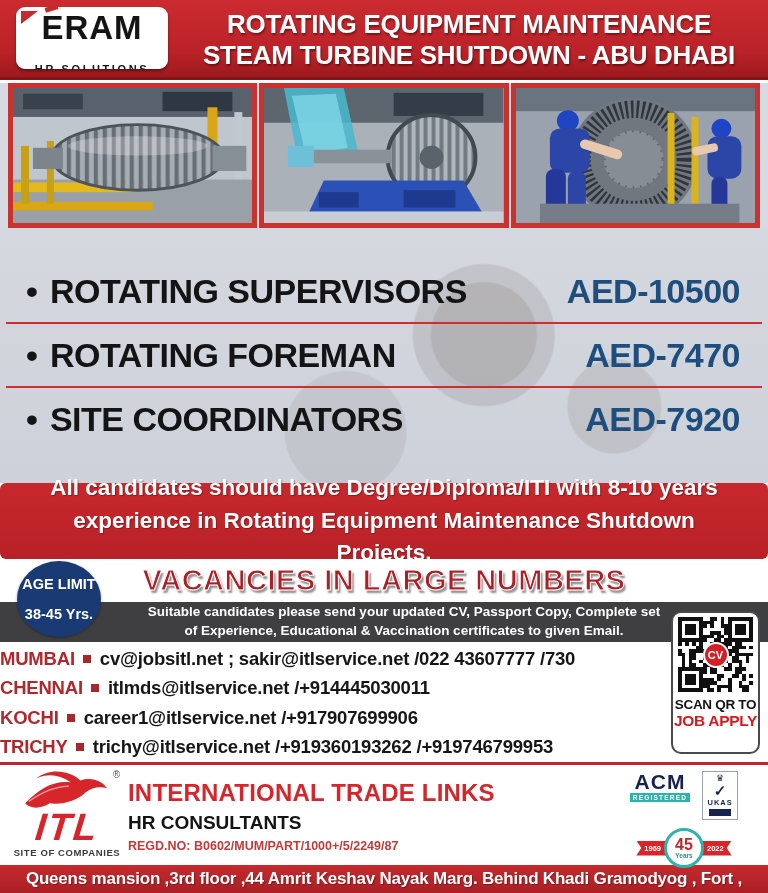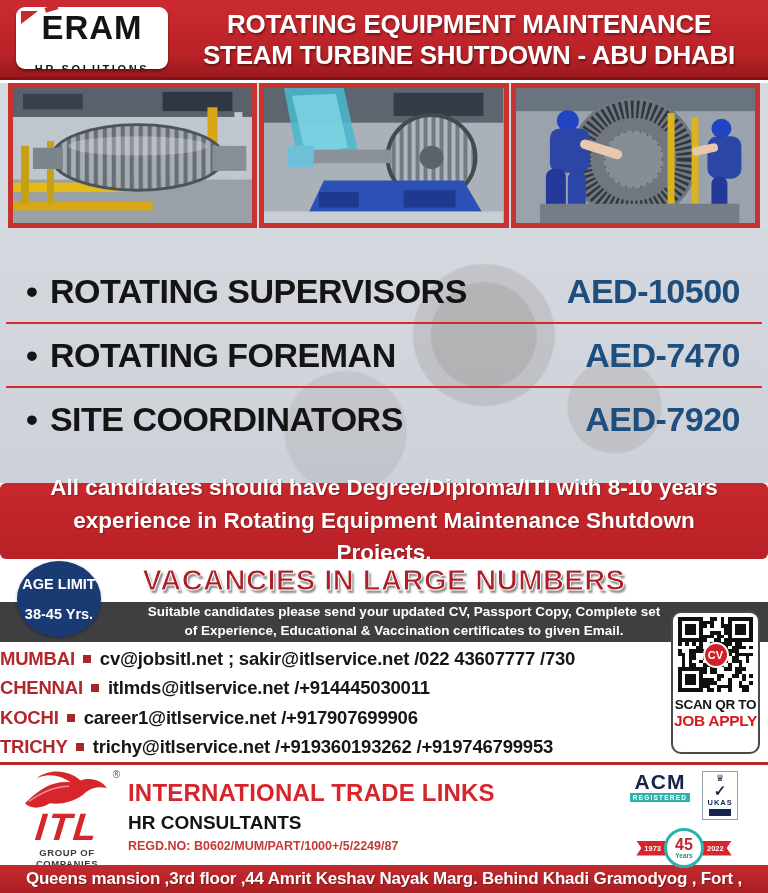--- a/index.html
+++ b/index.html
@@ -764,42 +764,42 @@
   <div class="footer">
     <div class="itl-logo">
       <div class="itl-eagle">
         <svg viewBox="0 0 100 44" width="100" height="42">
           <path d="M6 36 C22 20 36 12 54 14 C42 6 30 4 18 10 C32 -2 54 2 64 12 C76 8 86 12 92 20 C82 18 76 20 70 24 C62 32 46 38 32 36 C22 42 12 42 6 36 Z" fill="#d6252b"></path>
           <path d="M10 34 C24 24 38 18 52 18" stroke="#fff" stroke-width="1.5" fill="none" opacity="0.5"></path>
         </svg>
         <span class="itl-reg">®</span>
       </div>
       <div class="itl-text">ITL</div>
-      <div class="itl-sub">GROUP OF COMPANIES</div>
+      <div class="itl-sub">SITE OF COMPANIES</div>
     </div>
     <div class="company-block">
       <div class="company-name">INTERNATIONAL TRADE LINKS</div>
       <div class="company-division">HR CONSULTANTS</div>
       <div class="company-regd">REGD.NO: B0602/MUM/PART/1000+/5/2249/87</div>
     </div>
     <div class="badges">
       <div class="badge-row">
         <div class="acm">
           <div class="acm-text">ACM</div>
           <div class="acm-bar">REGISTERED</div>
         </div>
         <div class="ukas-box">
           <div class="ukas-crown">♛</div>
           <div class="ukas-check">✓</div>
           <div class="ukas-text">UKAS</div>
           <div class="ukas-block"></div>
         </div>
       </div>
       <div class="years-badge">
-        <span class="ribbon left">1973</span>
+        <span class="ribbon left">1969</span>
         <span class="years-circle">
           <span class="years-num">45</span>
           <span class="years-label">Years</span>
         </span>
         <span class="ribbon right">2022</span>
       </div>
     </div>
   </div>
 
   <div class="address-bar">

